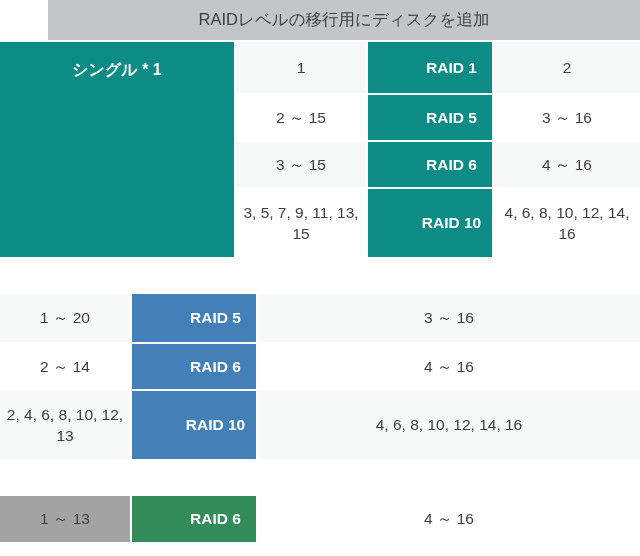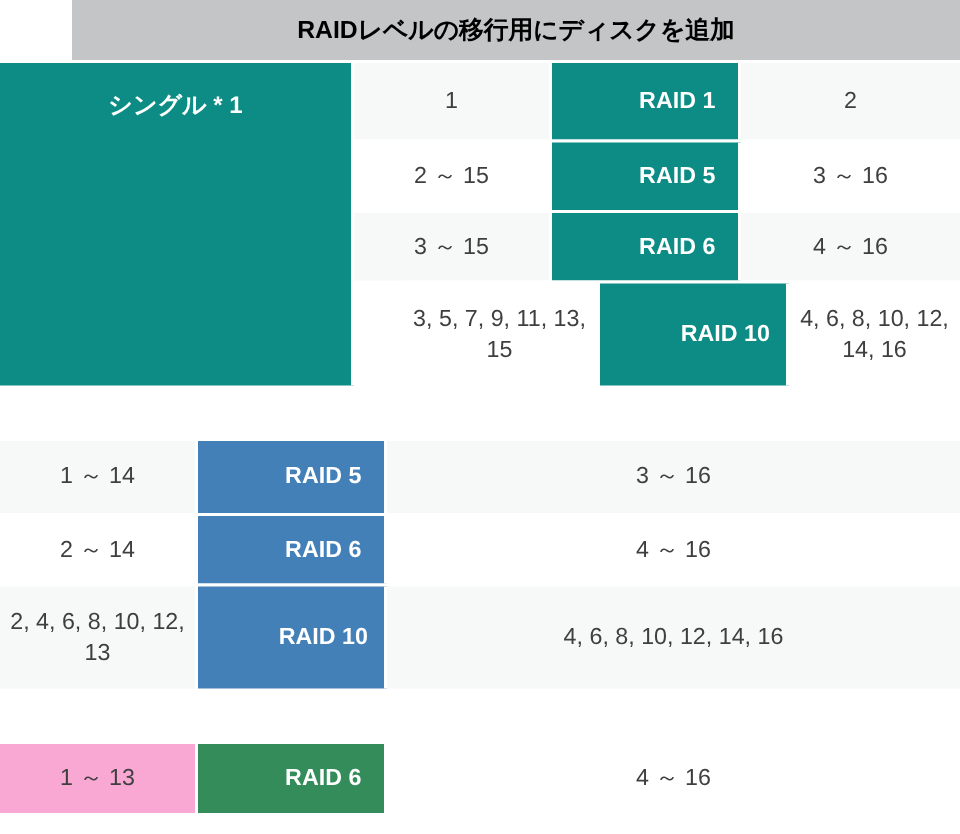--- a/index.html
+++ b/index.html
@@ -21,26 +21,26 @@
     display: flex;
     flex-direction: column;
     background: #ffffff;
   }
 
   
   .title-band {
     height: 42px;
     min-height: 42px;
     background: #c3c5c6;
-    color: #000000;
+    color: #404040;
     display: flex;
     align-items: center;
     justify-content: center;
     font-size: 16.5px;
-    font-weight: bold;
+    font-weight: normal;
     letter-spacing: 0px;
     border-bottom: 2px solid #ffffff;
     box-sizing: border-box;
     margin-left: 48px;
   }
 
   
   .col-header-row {
     height: 79px;
     min-height: 79px;
@@ -175,54 +175,54 @@
             <div class="data-row" style="height: 47px; min-height: 47px;">
               <div class="cell-added" style="background: rgb(255, 255, 255);">2 ～ 15</div>
               <div class="cell-newlevel" style="background: rgb(13, 140, 133);">RAID 5</div>
               <div class="cell-total" style="background: rgb(255, 255, 255);">3 ～ 16</div>
             </div>
             <div class="data-row" style="height: 47px; min-height: 47px;">
               <div class="cell-added" style="background: rgb(247, 248, 248);">3 ～ 15</div>
               <div class="cell-newlevel" style="background: rgb(13, 140, 133);">RAID 6</div>
               <div class="cell-total" style="background: rgb(247, 248, 248);">4 ～ 16</div>
             </div>
-            <div class="data-row" style="height: 70px; min-height: 70px; margin-left: 32px;">
+            <div class="data-row" style="height: 70px; min-height: 70px;">
               <div class="cell-added" style="background: rgb(255, 255, 255);">3, 5, 7, 9, 11, 13, 15</div>
               <div class="cell-newlevel" style="background: rgb(13, 140, 133);">RAID 10</div>
               <div class="cell-total" style="background: rgb(255, 255, 255);">4, 6, 8, 10, 12, 14, 16</div>
             </div>
           </div>
         </div>
       </div>
       <div class="group">
         <div class="group-inner">
           <div class="group-rows">
             <div class="data-row" style="height: 48px; min-height: 48px;">
-              <div class="cell-added" style="background: rgb(247, 248, 248);">1 ～ 14</div>
+              <div class="cell-added" style="background: rgb(247, 248, 248);">1 ～ 20</div>
               <div class="cell-newlevel" style="background: rgb(68, 128, 184);">RAID 5</div>
               <div class="cell-total" style="background: rgb(247, 248, 248);">3 ～ 16</div>
             </div>
             <div class="data-row" style="height: 47px; min-height: 47px;">
               <div class="cell-added" style="background: rgb(255, 255, 255);">2 ～ 14</div>
               <div class="cell-newlevel" style="background: rgb(68, 128, 184);">RAID 6</div>
               <div class="cell-total" style="background: rgb(255, 255, 255);">4 ～ 16</div>
             </div>
             <div class="data-row" style="height: 70px; min-height: 70px;">
               <div class="cell-added" style="background: rgb(247, 248, 248);">2, 4, 6, 8, 10, 12, 13</div>
               <div class="cell-newlevel" style="background: rgb(68, 128, 184);">RAID 10</div>
               <div class="cell-total" style="background: rgb(247, 248, 248);">4, 6, 8, 10, 12, 14, 16</div>
             </div>
           </div>
         </div>
       </div>
       <div class="group">
         <div class="group-inner">
           <div class="group-rows">
             <div class="data-row" style="height: 46px; min-height: 46px;">
-              <div class="cell-added" style="background: #f9a8d4;">1 ～ 13</div>
+              <div class="cell-added" style="background: #a3a3a3;">1 ～ 13</div>
               <div class="cell-newlevel" style="background: rgb(51, 140, 90);">RAID 6</div>
               <div class="cell-total" style="background: rgb(255, 255, 255);">4 ～ 16</div>
             </div>
           </div>
         </div>
       </div>
     </div>
 
 </div>
 

